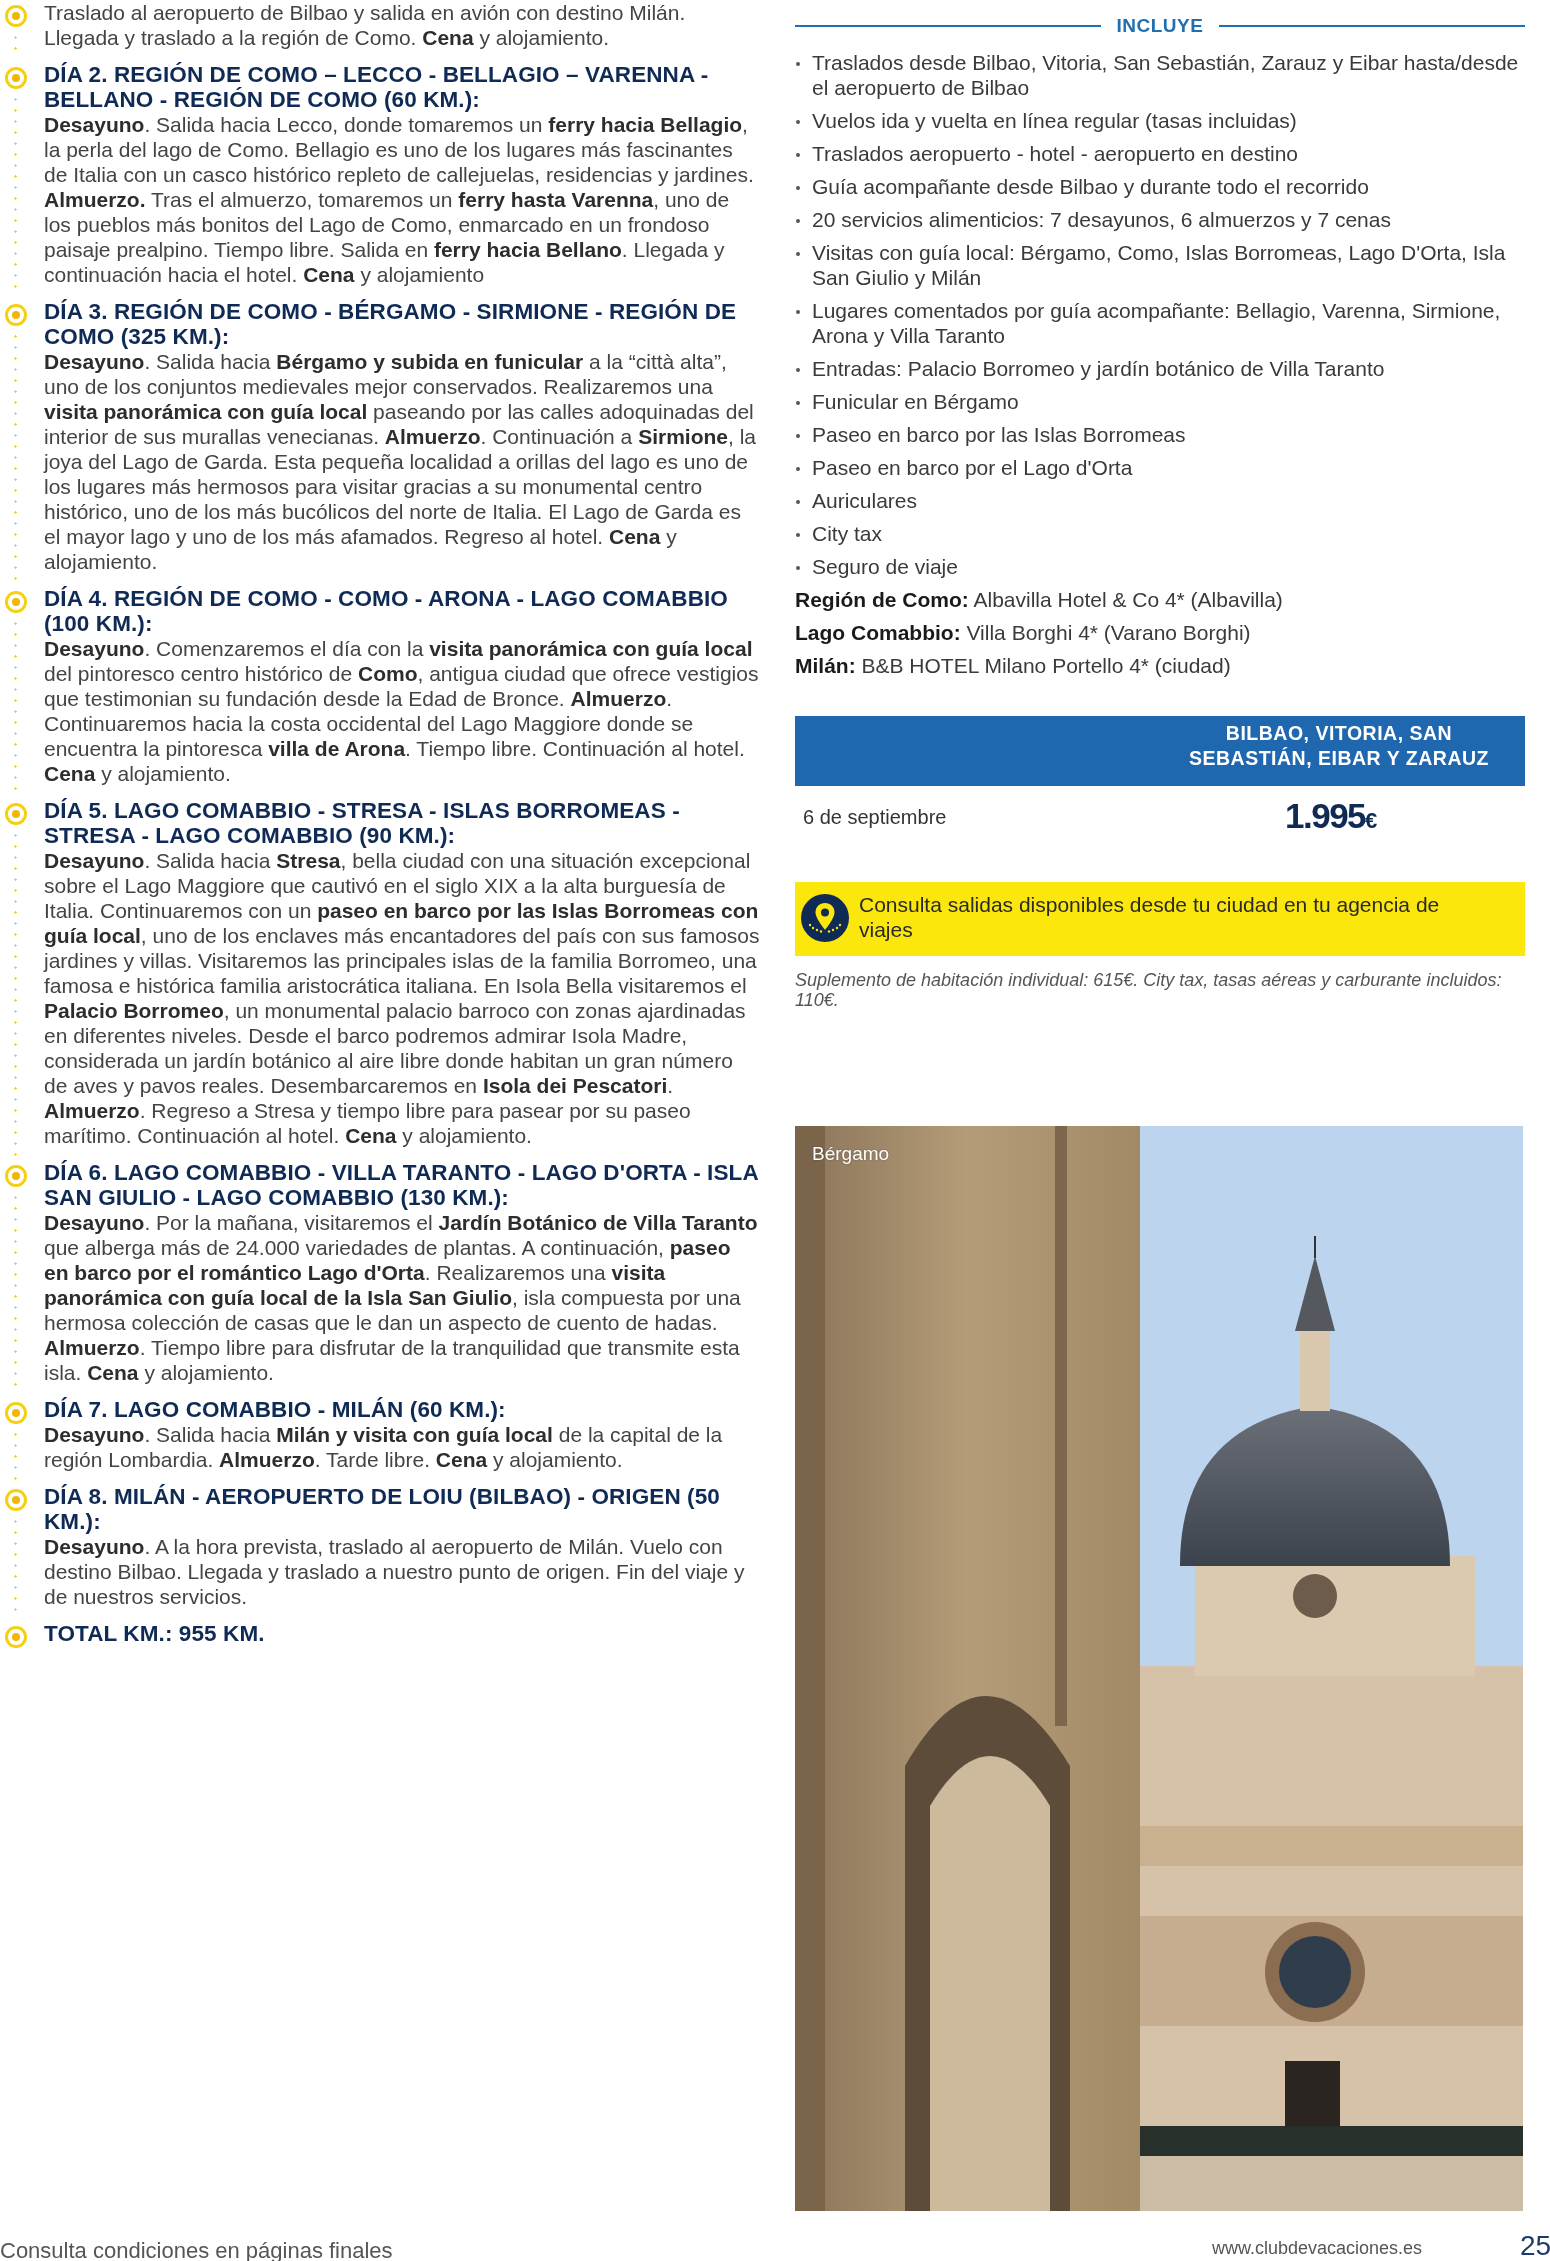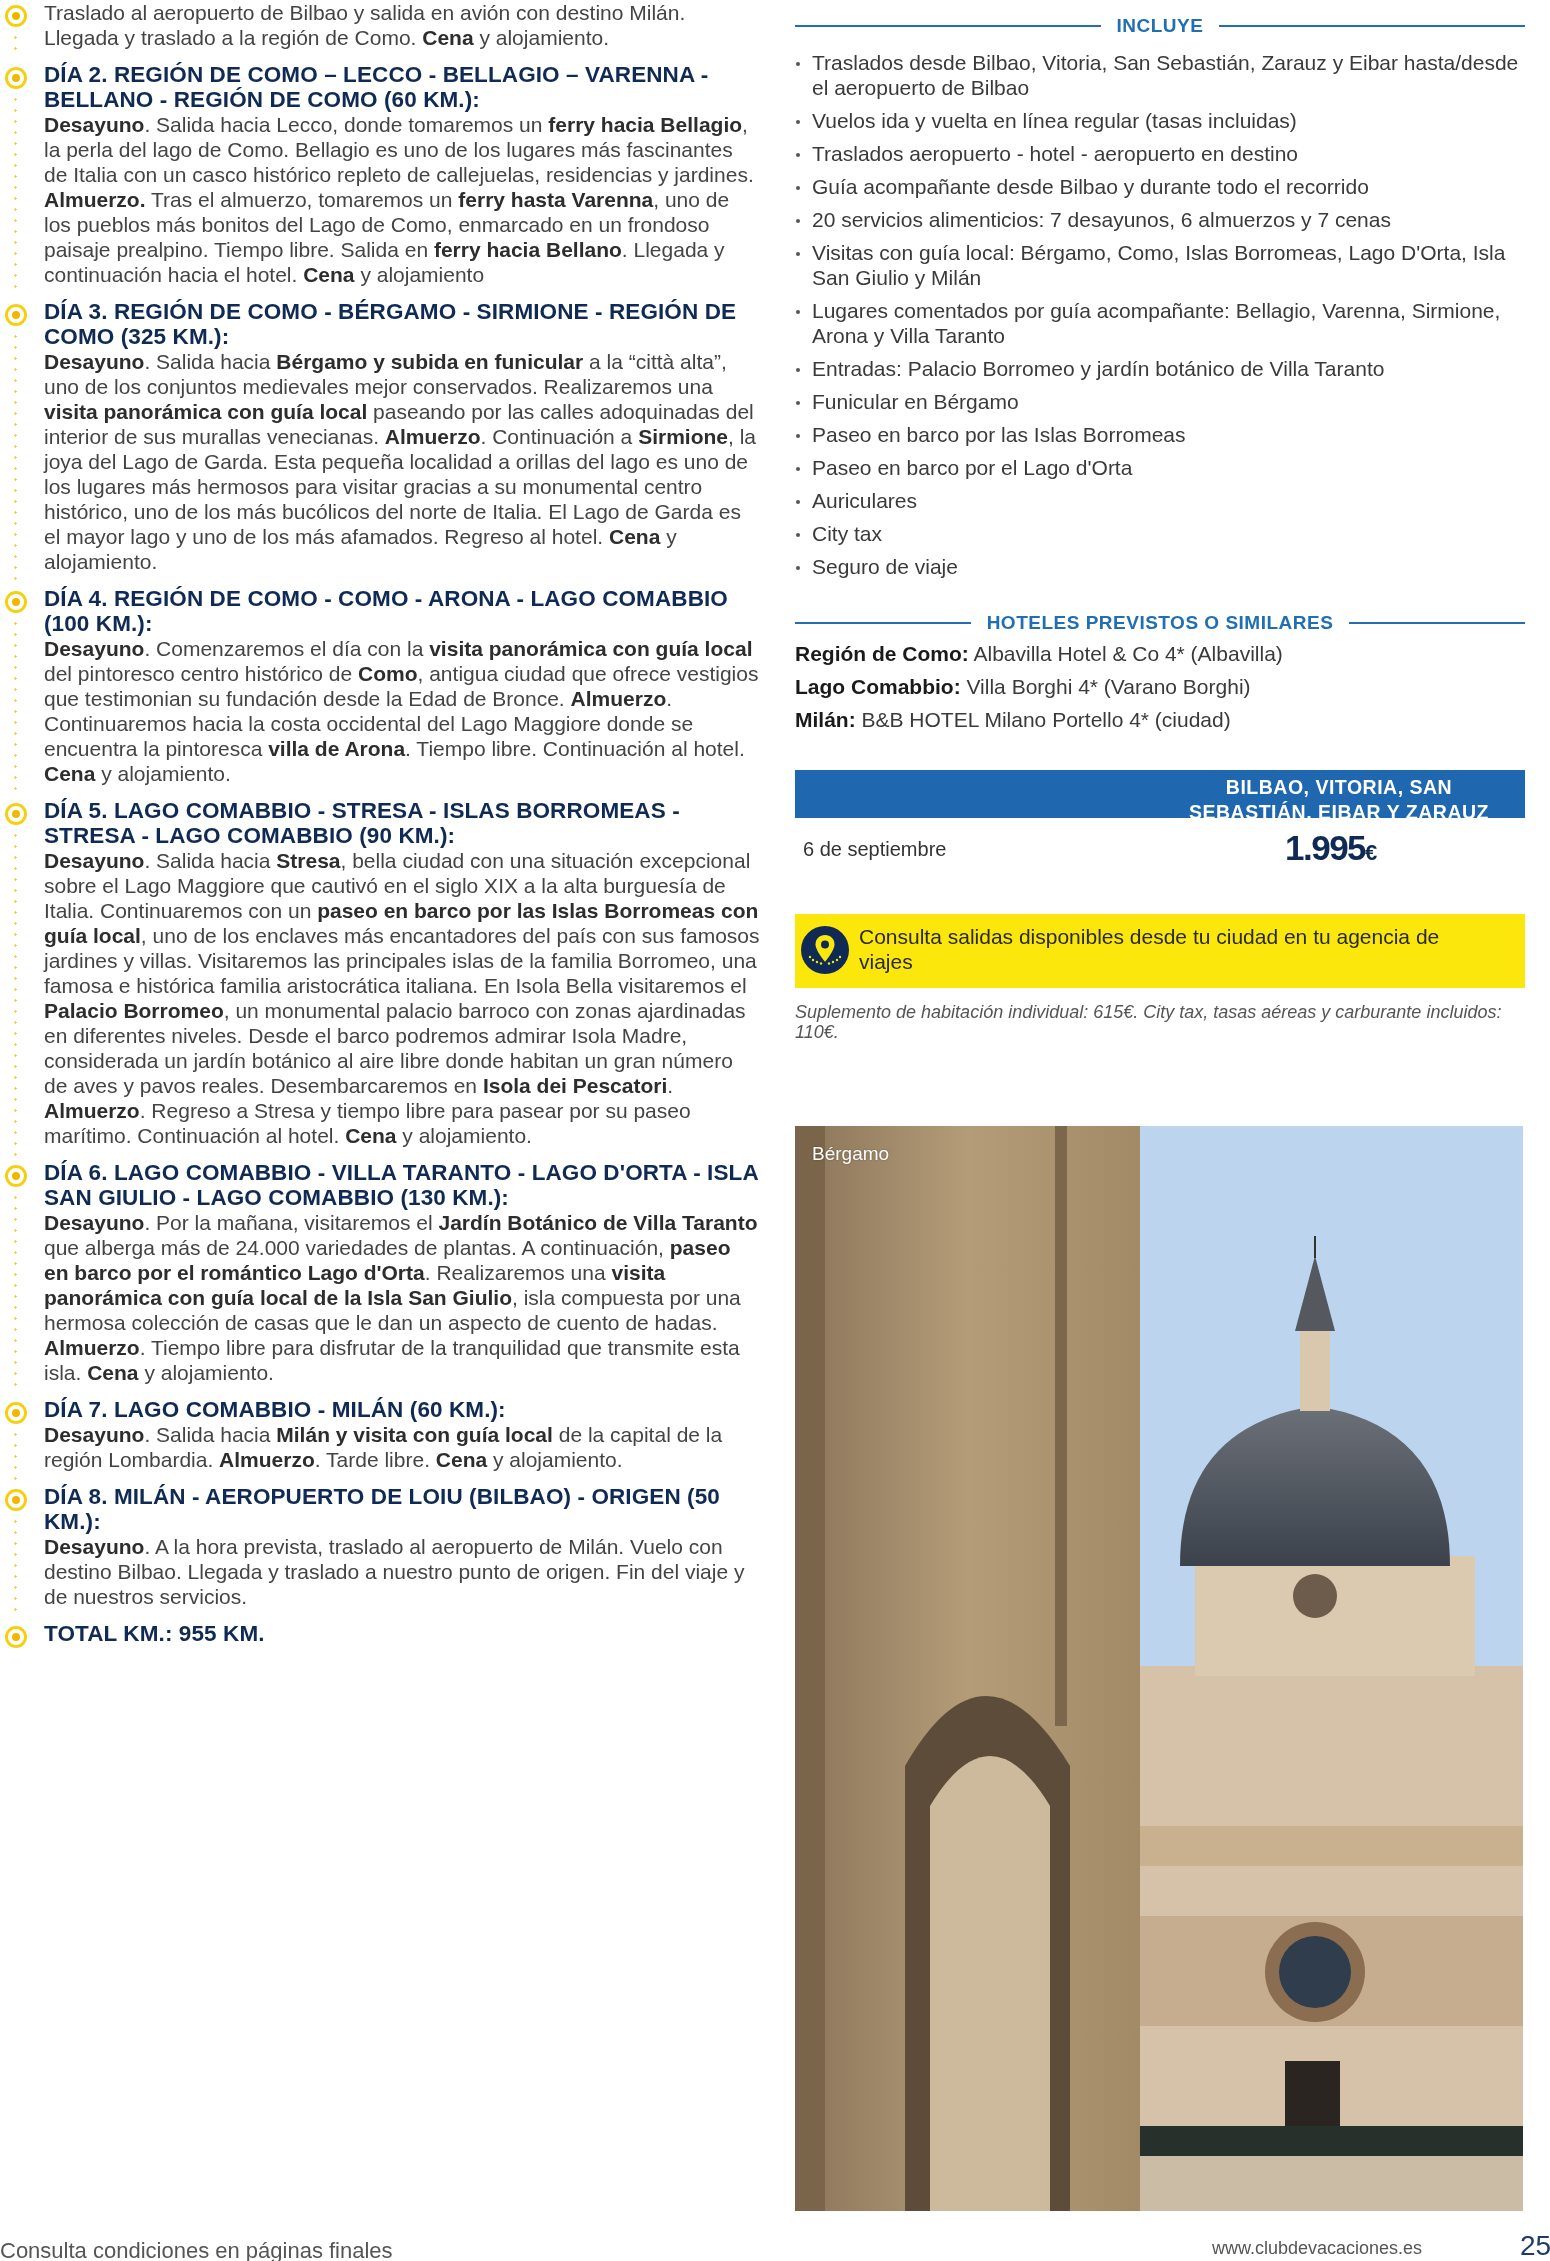--- a/index.html
+++ b/index.html
@@ -60,21 +60,21 @@
   .includes li::before {
     content: ""; position: absolute; left: 1px; top: 12px; width: 4px; height: 4px;
     border-radius: 50%; background: #555;
   }
   .hotels { margin-top: 30px; }
   .hotel-list { margin-top: 4px; }
   .hotel-list div { font-size: 21px; line-height: 25px; margin-bottom: 8px; color: #3a3a3a; }
   .hotel-list b { color: #1a1a1a; }
 
   .price-head {
-    margin-top: 38px; background: #1f68b0; height: 48px; position: relative;
+    margin-top: 38px; background: #1f68b0; height: 70px; position: relative;
   }
   .price-head .cities {
     position: absolute; right: 16px; top: 5px; text-align: center;
     color: #fff; font-size: 19.5px; line-height: 25px; font-weight: 700; letter-spacing: 0.5px;
     width: 340px;
   }
   .price-row { position: relative; height: 62px; }
   .price-row .date { position: absolute; left: 8px; top: 20px; font-size: 20px; color: #333; }
   .price-row .price {
     position: absolute; left: 490px; top: 10px; font-size: 35px; font-weight: 700;
@@ -184,23 +184,20 @@
       <li>Lugares comentados por guía acompañante: Bellagio, Varenna, Sirmione, Arona y Villa Taranto</li>
       <li>Entradas: Palacio Borromeo y jardín botánico de Villa Taranto</li>
       <li>Funicular en Bérgamo</li>
       <li>Paseo en barco por las Islas Borromeas</li>
       <li>Paseo en barco por el Lago d'Orta</li>
       <li>Auriculares</li>
       <li>City tax</li>
       <li>Seguro de viaje</li>
     </ul>
 
-  <div class="section-title hotels">
-    <span>HOTELES PREVISTOS O SIMILARES</span>
-  </div>
   <div class="hotel-list">
     <div><b>Región de Como:</b><span> Albavilla Hotel &amp; Co 4* (Albavilla)</span></div>
     <div><b>Lago Comabbio:</b><span> Villa Borghi 4* (Varano Borghi)</span></div>
     <div><b>Milán:</b><span> B&amp;B HOTEL Milano Portello 4* (ciudad)</span></div>
   </div>
 
   <div class="price-head">
     <div class="cities">
       <div>BILBAO, VITORIA, SAN</div>
       <div>SEBASTIÁN, EIBAR Y ZARAUZ</div>

